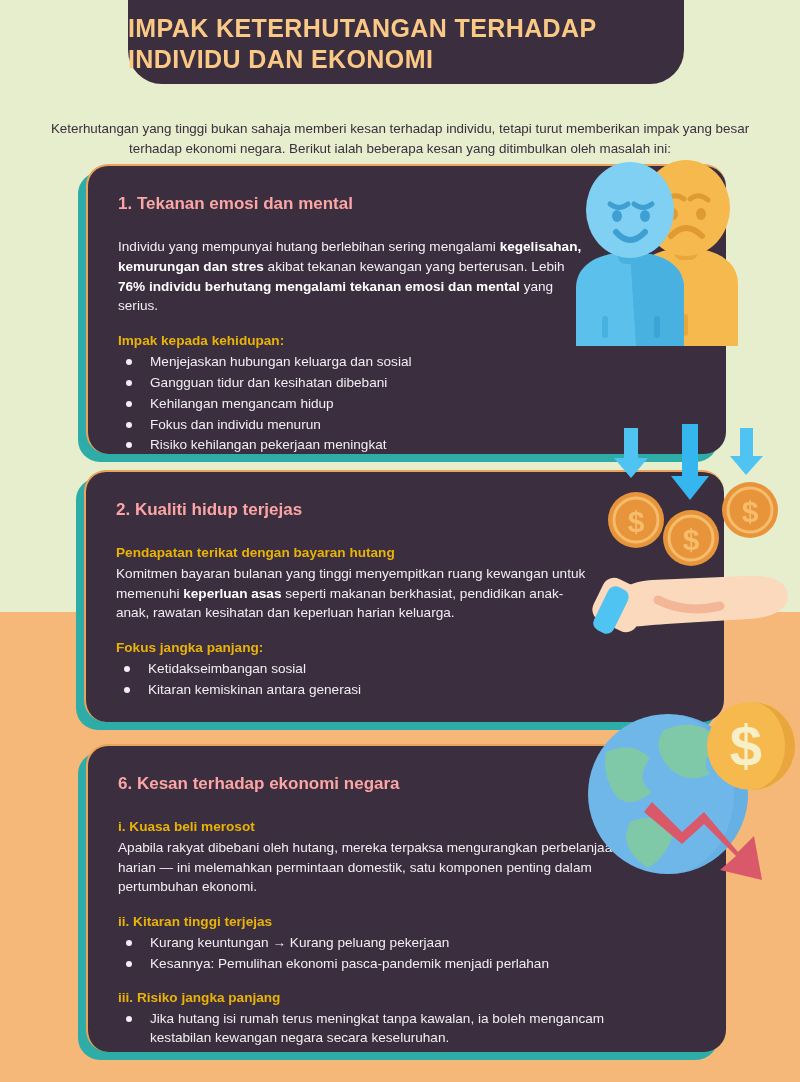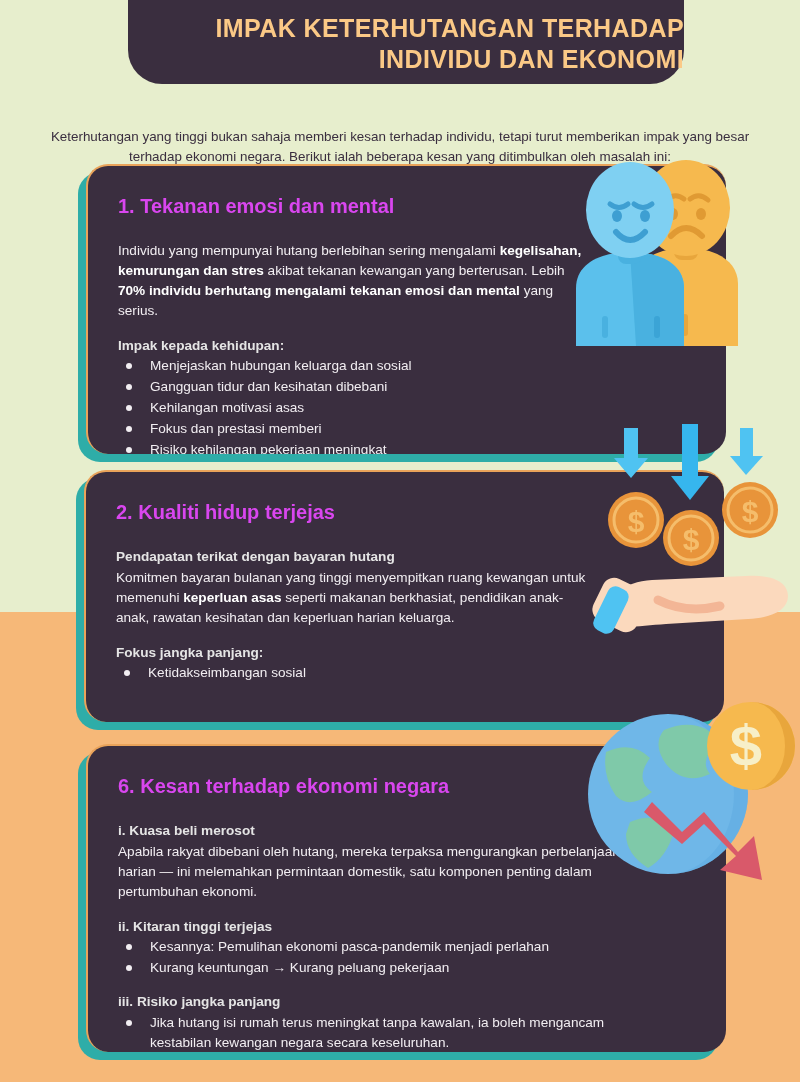--- a/index.html
+++ b/index.html
@@ -39,29 +39,29 @@
     padding-bottom: 10px;
     box-sizing: border-box;
     z-index: 6;
   }
   .title-text {
     color: #fbc986;
     font-size: 25px;
     font-weight: bold;
     letter-spacing: 0.4px;
     line-height: 1.22;
-    text-align: right;
+    text-align: left;
     text-transform: uppercase;
   }
 
   
   .intro {
     position: absolute;
     left: 50px;
-    top: 127px;
+    top: 119px;
     width: 700px;
     text-align: center;
     color: #3a2e3f;
     font-size: 13.4px;
     line-height: 1.52;
     z-index: 5;
   }
 
   
   .card-wrap { position: absolute; }
@@ -89,27 +89,27 @@
   }
   .card-body {
     position: relative;
     padding: 26px 30px 20px 30px;
     color: #f2eef2;
     font-size: 13.6px;
     line-height: 1.46;
   }
   .card-title {
     font-weight: bold;
-    font-size: 20px;
-    color: #d946ef;
+    font-size: 17px;
+    color: #fca5a5;
     margin-bottom: 20px;
   }
   .para { margin: 0 0 15px 0; max-width: 470px; }
   .para b { font-weight: bold; color: #ffffff; }
-  .sub-head { font-weight: bold; color: #e5e5e5; margin-bottom: 1px; }
+  .sub-head { font-weight: bold; color: #eab308; margin-bottom: 1px; }
   ul.blist {
     list-style: none;
     margin: 0 0 14px 0;
     padding: 0;
     max-width: 520px;
   }
   ul.blist li {
     position: relative;
     padding-left: 32px;
     margin-bottom: 1px;
@@ -151,59 +151,60 @@
     <div class="title-text">IMPAK KETERHUTANGAN TERHADAP INDIVIDU DAN EKONOMI</div>
   </div>
 
   <div class="intro">Keterhutangan yang tinggi bukan sahaja memberi kesan terhadap individu, tetapi turut memberikan impak yang besar terhadap ekonomi negara. Berikut ialah beberapa kesan yang ditimbulkan oleh masalah ini:</div>
 
   <div class="card-wrap" id="card1">
     <div class="card-shadow"></div>
     <div class="card">
       <div class="card-body">
         <div class="card-title">1. Tekanan emosi dan mental</div>
-        <p class="para"><span>Individu yang mempunyai hutang berlebihan sering mengalami </span><b>kegelisahan, kemurungan dan stres</b><span> akibat tekanan kewangan yang berterusan. Lebih </span><b>70% individu berhutang mengalami tekanan emosi dan mental</b><span> yang serius.</span></p>
+        <p class="para"><span>Individu yang mempunyai hutang berlebihan sering mengalami </span><b>kegelisahan, kemurungan dan stres</b><span> akibat tekanan kewangan yang berterusan. Lebih </span><b>76% individu berhutang mengalami tekanan emosi dan mental</b><span> yang serius.</span></p>
         <div class="sub-head">Impak kepada kehidupan:</div>
         <ul class="blist">
           <li>Menjejaskan hubungan keluarga dan sosial</li>
           <li>Gangguan tidur dan kesihatan dibebani</li>
-          <li>Kehilangan motivasi asas</li>
-          <li>Fokus dan prestasi memberi</li>
+          <li>Kehilangan mengancam hidup</li>
+          <li>Fokus dan individu menurun</li>
           <li>Risiko kehilangan pekerjaan meningkat</li>
         </ul>
       </div>
     </div>
   </div>
 
   <div class="card-wrap" id="card2">
     <div class="card-shadow"></div>
     <div class="card">
       <div class="card-body">
         <div class="card-title">2. Kualiti hidup terjejas</div>
         <div class="sub-head">Pendapatan terikat dengan bayaran hutang</div>
         <p class="para"><span>Komitmen bayaran bulanan yang tinggi menyempitkan ruang kewangan untuk memenuhi </span><b>keperluan asas</b><span> seperti makanan berkhasiat, pendidikan anak-anak, rawatan kesihatan dan keperluan harian keluarga.</span></p>
         <div class="sub-head">Fokus jangka panjang:</div>
         <ul class="blist">
           <li>Ketidakseimbangan sosial</li>
+          <li>Kitaran kemiskinan antara generasi</li>
         </ul>
       </div>
     </div>
   </div>
 
   <div class="card-wrap" id="card3">
     <div class="card-shadow"></div>
     <div class="card">
       <div class="card-body">
         <div class="card-title">6. Kesan terhadap ekonomi negara</div>
         <div class="sub-head">i. Kuasa beli merosot</div>
         <p class="para" style="max-width:520px">Apabila rakyat dibebani oleh hutang, mereka terpaksa mengurangkan perbelanjaan harian — ini melemahkan permintaan domestik, satu komponen penting dalam pertumbuhan ekonomi.</p>
         <div class="sub-head">ii. Kitaran tinggi terjejas</div>
         <ul class="blist">
+          <li>Kurang keuntungan → Kurang peluang pekerjaan</li>
           <li>Kesannya: Pemulihan ekonomi pasca-pandemik menjadi perlahan</li>
-          <li>Kurang keuntungan → Kurang peluang pekerjaan</li>
         </ul>
         <div class="sub-head">iii. Risiko jangka panjang</div>
         <ul class="blist">
           <li>Jika hutang isi rumah terus meningkat tanpa kawalan, ia boleh mengancam kestabilan kewangan negara secara keseluruhan.</li>
         </ul>
       </div>
     </div>
   </div>
 
   <div class="people">

